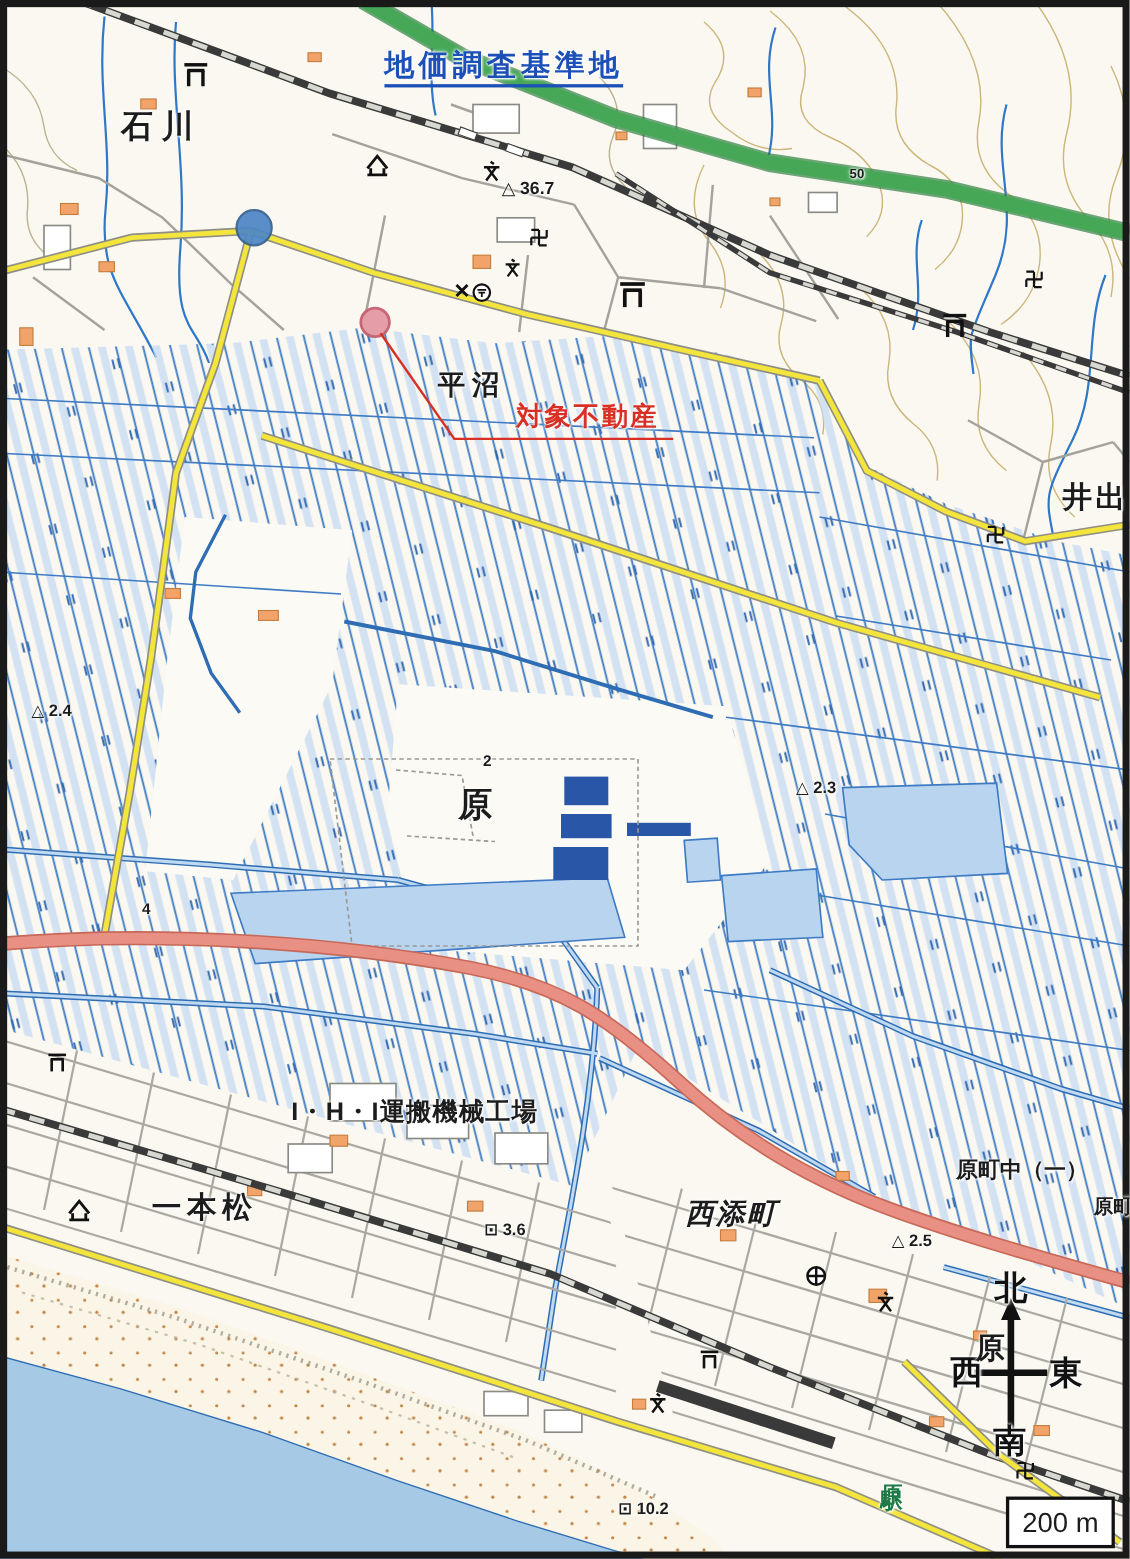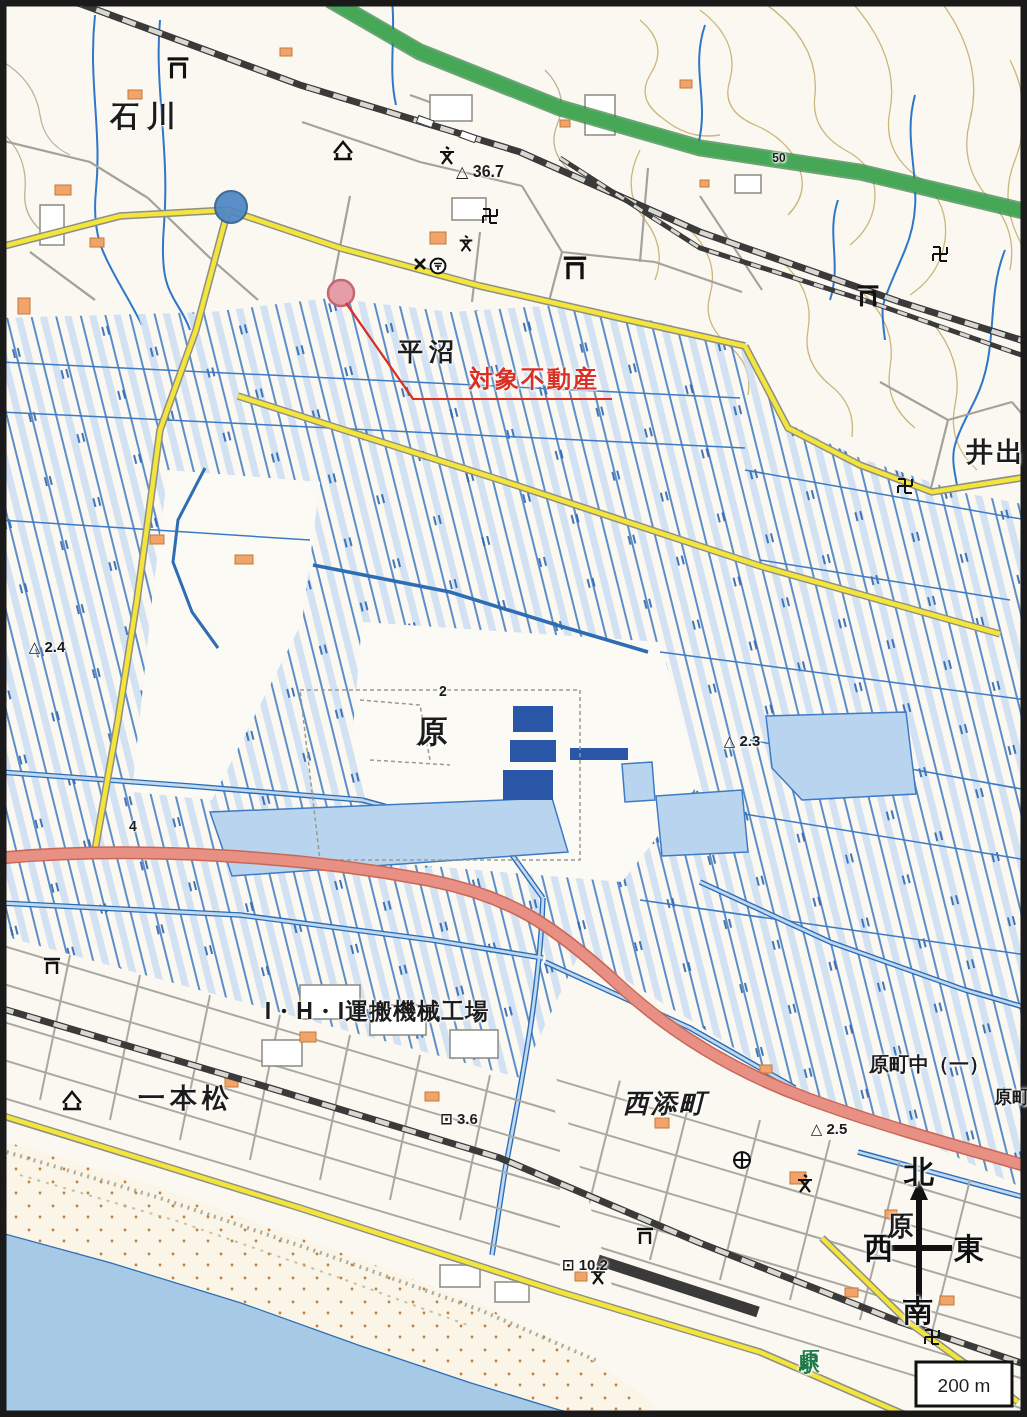--- a/index.html
+++ b/index.html
@@ -326,45 +326,46 @@
     <line x1="919" y1="1198" x2="919" y2="1305" stroke-width="6"></line>
     <line x1="886" y1="1248" x2="952" y2="1248" stroke-width="6"></line>
     <polygon points="919,1180 910,1200 928,1200" fill="#111" stroke="none"></polygon>
   </g>
 
   <rect x="916" y="1362" width="96" height="44" fill="#fff" stroke="#111" stroke-width="3"></rect>
 
   <rect x="3" y="3" width="1021" height="1411" fill="none" stroke="#1A1A1A" stroke-width="7"></rect>
 </svg>
 
+<div class="lbl blue-note" style="left:458px;top:63px;font-size:27px;letter-spacing:4px;">地価調査基準地</div>
 <div class="lbl red-note" style="left:534px;top:379px;font-size:24px;letter-spacing:2px;">対象不動産</div>
 
 <div class="lbl" style="left:147px;top:116px;font-size:29px;letter-spacing:8px;">石川</div>
 <div class="lbl" style="left:429px;top:351px;font-size:25px;letter-spacing:6px;">平沼</div>
 <div class="lbl" style="left:996px;top:452px;font-size:27px;letter-spacing:3px;">井出</div>
 <div class="lbl" style="left:432px;top:731px;font-size:31px;">原</div>
 <div class="lbl" style="left:377px;top:1011px;font-size:23px;letter-spacing:1px;">I・H・I運搬機械工場</div>
 <div class="lbl" style="left:186px;top:1098px;font-size:27px;letter-spacing:5px;">一本松</div>
 <div class="lbl" style="left:665px;top:1103px;font-size:26px;letter-spacing:2px;font-style:italic;">西添町</div>
 <div class="lbl" style="left:929px;top:1064px;font-size:20px;">原町中（一）</div>
 <div class="lbl" style="left:1012px;top:1097px;font-size:18px;">原町</div>
 <div class="lbl station" style="left:810px;top:1338px;font-size:20px;">原駅</div>
 
 <div class="lbl small" style="left:448px;top:172px;font-size:16px;margin-left:32px;">△ 36.7</div>
 <div class="lbl small" style="left:47px;top:646px;font-size:15px;">△ 2.4</div>
-<div class="lbl small" style="left:742px;top:716px;font-size:15px;margin-top:24px;">△ 2.3</div>
+<div class="lbl small" style="left:742px;top:716px;font-size:15px;">△ 2.3</div>
 <div class="lbl small" style="left:829px;top:1128px;font-size:15px;">△ 2.5</div>
 <div class="lbl small" style="left:459px;top:1118px;font-size:15px;">⊡ 3.6</div>
-<div class="lbl small" style="left:585px;top:1264px;font-size:15px;">⊡ 10.2</div>
+<div class="lbl small" style="left:585px;top:1372px;font-size:15px;">⊡ 10.2</div>
 
 <div class="lbl small" style="left:779px;top:158px;font-size:12px;">50</div>
 <div class="lbl small" style="left:443px;top:691px;font-size:14px;">2</div>
 <div class="lbl small" style="left:133px;top:826px;font-size:14px;">4</div>
 
 <div class="lbl compass" style="left:919px;top:1172px;font-size:30px;">北</div>
 <div class="lbl compass" style="left:879px;top:1248px;font-size:30px;">西</div>
 <div class="lbl compass" style="left:969px;top:1249px;font-size:30px;">東</div>
 <div class="lbl compass" style="left:918px;top:1311px;font-size:30px;">南</div>
 <div class="lbl" style="left:900px;top:1226px;font-size:27px;">原</div>
 
-<div class="lbl" style="left:964px;top:1385px;font-size:19px;font-weight:400;text-shadow:none;">200 m</div>
+<div class="lbl" style="left:964px;top:1385px;font-size:25px;font-weight:400;text-shadow:none;">200 m</div>
 
 </div>
 
 </body></html>

